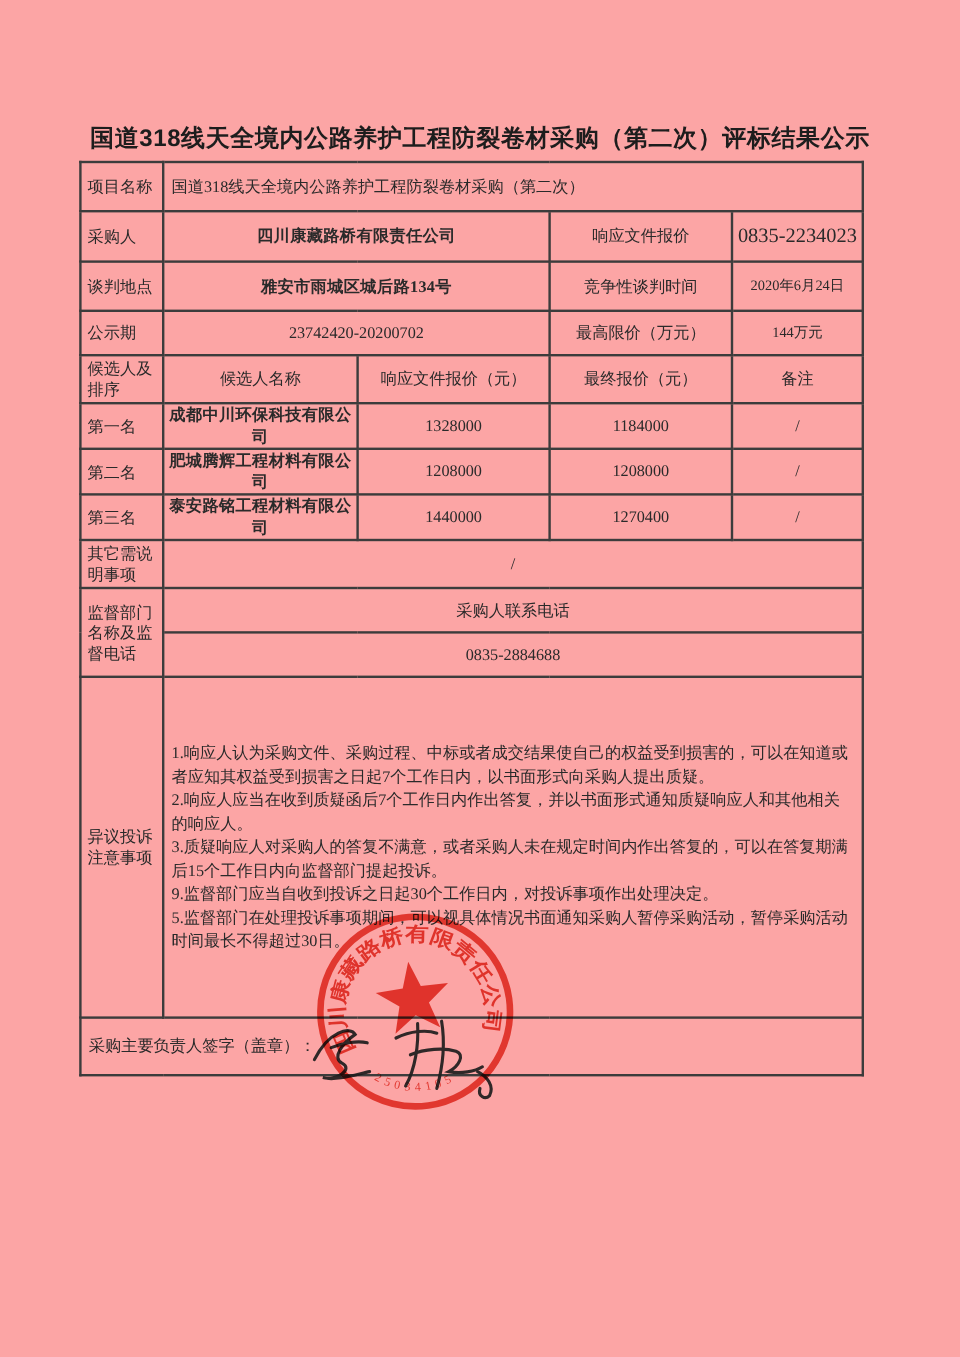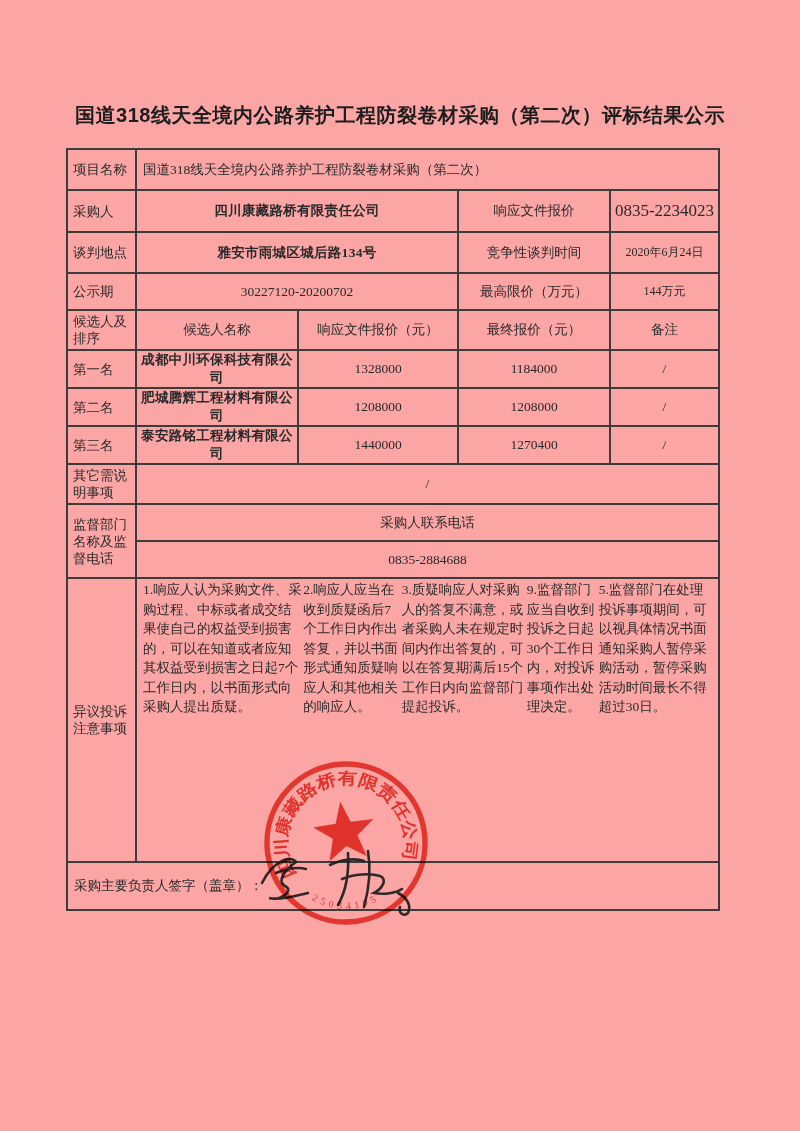--- a/index.html
+++ b/index.html
@@ -7,39 +7,39 @@
   body { background:#fbf8f9; font-family:"Liberation Serif","DejaVu Serif",serif; color:#262626; }
   .page { position:relative; width:800px; height:1131px; background:#fca5a5; overflow:hidden; }
 
   .doc-title {
     position:absolute; top:102px; left:0; width:100%;
     text-align:center; font-family:"Liberation Sans","DejaVu Sans",sans-serif;
     font-weight:bold; font-size:20px; letter-spacing:0.5px; color:#1d1d1d;
   }
 
   table.doc {
-    position:absolute; left:66px; top:148px; width:652px;
+    position:absolute; left:66px; top:134px; width:652px;
     border-collapse:collapse; table-layout:fixed;padding-left:16px;
   }
   table.doc td {
     border:2px solid #3c3c3c; vertical-align:middle;
     font-size:13.5px; color:#2a2a2a; overflow:hidden;
   }
   td.lab { padding:2px 3px 2px 5px; text-align:left; font-size:14px; line-height:17px; }
   td.val { text-align:center; }
   td.val-left { text-align:left; padding-left:6px; font-size:14px; }
   td.head { text-align:center; font-size:14px; }
   td.name { text-align:center; font-size:11.5px; font-weight:bold; letter-spacing:0.3px; }
   td.num { text-align:center; font-size:13.5px; }
   .r1{height:41px}.r2{height:42px}.r3{height:41px}.r4{height:37px}.r5{height:40px}
   .r6{height:37px}.r7{height:37px}.r8{height:38px}.r9{height:40px}.r10{height:37px}
   .r11{height:37px}.r12{height:284px}.r13{height:48px}
 
   td.notice-cell { padding:0 7px 0 6px; }
-  .notice-lines { display:flex; flex-direction:row; justify-content:center; height:280px; }
+  .notice-lines { display:flex; flex-direction:column; justify-content:center; height:280px; }
   .notice-lines div { font-size:13.5px; line-height:19.5px; text-align:left; }
 
   td.sign-row { text-align:left; padding-left:6px; font-size:14px; border:2px solid #3c3c3c; }
 
   .seal-svg { position:absolute; left:234px; top:731px; width:224px; height:224px;
     mix-blend-mode:multiply; opacity:0.88; pointer-events:none; }
   .sign-svg { position:absolute; left:252px; top:843px; width:185px; height:78px; pointer-events:none; }
 </style>
 </head>
 <body>
@@ -68,21 +68,21 @@
         <td class="num" style="font-size:17px">0835-2234023</td>
       </tr>
       <tr class="r3">
         <td class="lab">谈判地点</td>
         <td class="val name" colspan="2">雅安市雨城区城后路134号</td>
         <td class="head">竞争性谈判时间</td>
         <td class="num" style="font-size:12px">2020年6月24日</td>
       </tr>
       <tr class="r4">
         <td class="lab">公示期</td>
-        <td class="num" colspan="2">30227120-20200702</td>
+        <td class="num" colspan="2">23742420-20200702</td>
         <td class="head">最高限价（万元）</td>
         <td class="num" style="font-size:12px">144万元</td>
       </tr>
       <tr class="r5">
         <td class="lab">候选人及排序</td>
         <td class="head">候选人名称</td>
         <td class="head">响应文件报价（元）</td>
         <td class="head">最终报价（元）</td>
         <td class="head">备注</td>
       </tr>

